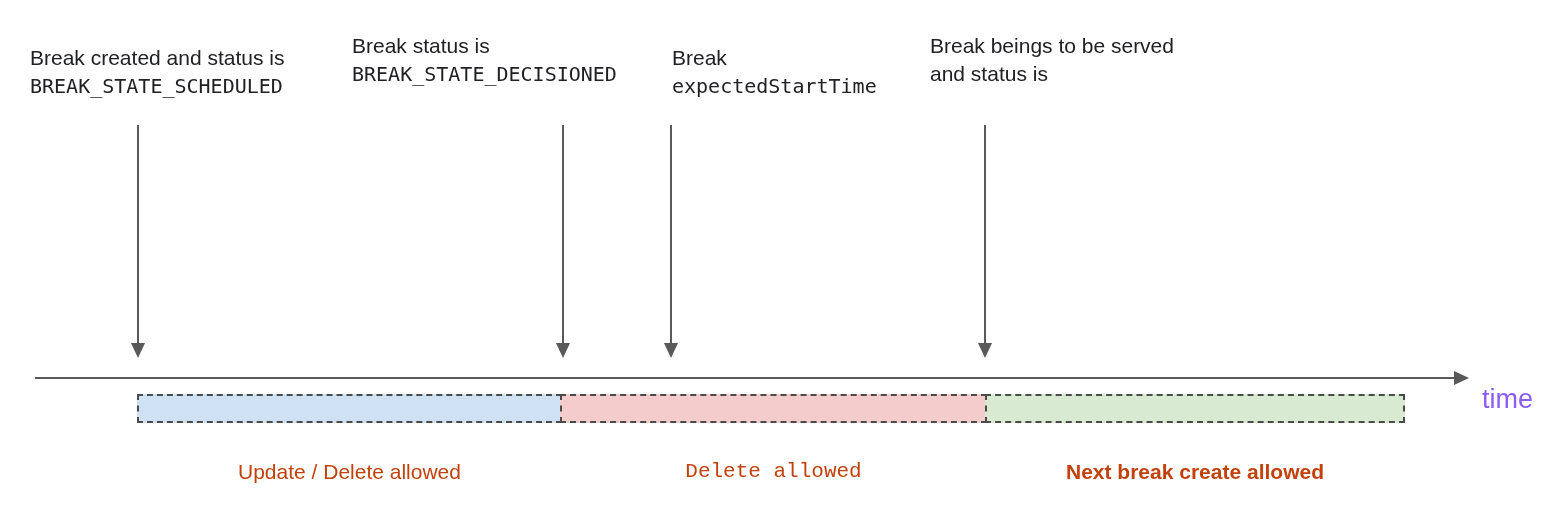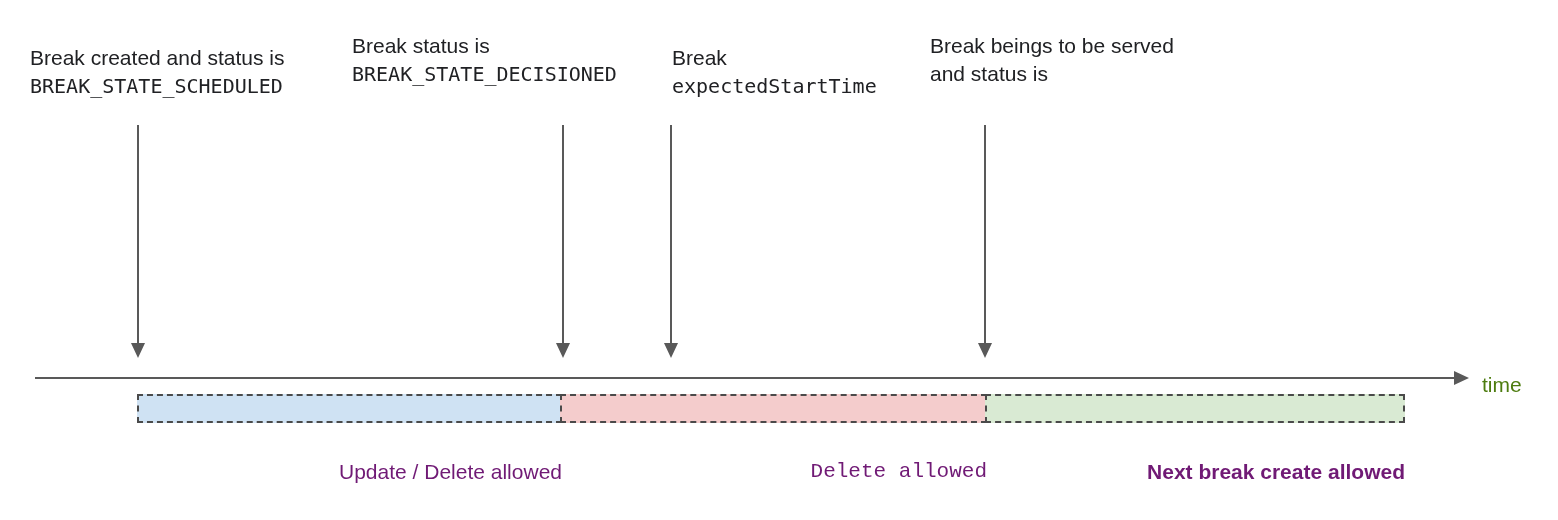--- a/index.html
+++ b/index.html
@@ -68,44 +68,44 @@
     top: 371px;
     width: 0;
     height: 0;
     border-top: 7px solid transparent;
     border-bottom: 7px solid transparent;
     border-left: 15px solid #595959;
   }
   .tl-label {
     position: absolute;
     left: 1482px;
-    top: 372px;
-    font-size: 21px;
+    top: 386px;
+    font-size: 27px;
     line-height: 26px;
-    color: #4d7c0f;
+    color: #8b5cf6;
   }
   
   .bar {
     position: absolute;
     top: 394px;
     height: 29px;
     box-sizing: border-box;
     border: 2px dashed #4a4a4a;
   }
   .bar-1 { left: 137px; width: 425px; }
   .bar-2 { left: 560px; width: 427px; }
   .bar-3 { left: 985px; width: 420px; }
   
   .seg-label {
     position: absolute;
     top: 459px;
     font-size: 21px;
     line-height: 26px;
-    text-align: right;
-    color: #701a75;
+    text-align: center;
+    color: #c2410c;
     white-space: nowrap;
   }
   .seg-label-1 { left: 137px; width: 425px; }
   .seg-label-2 { left: 560px; width: 427px; font-family: Liberation Mono, monospace; }
   .seg-label-3 { left: 985px; width: 420px; font-weight: bold; }
 </style>
 </head>
 <body>
 
 <div class="canvas">

